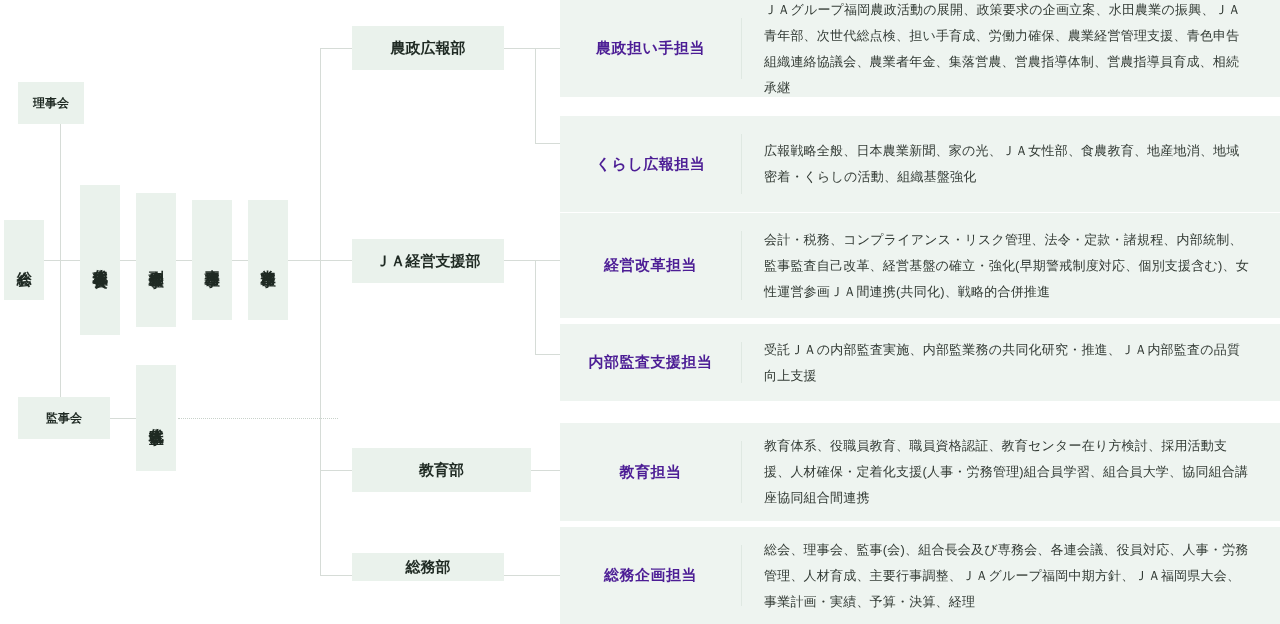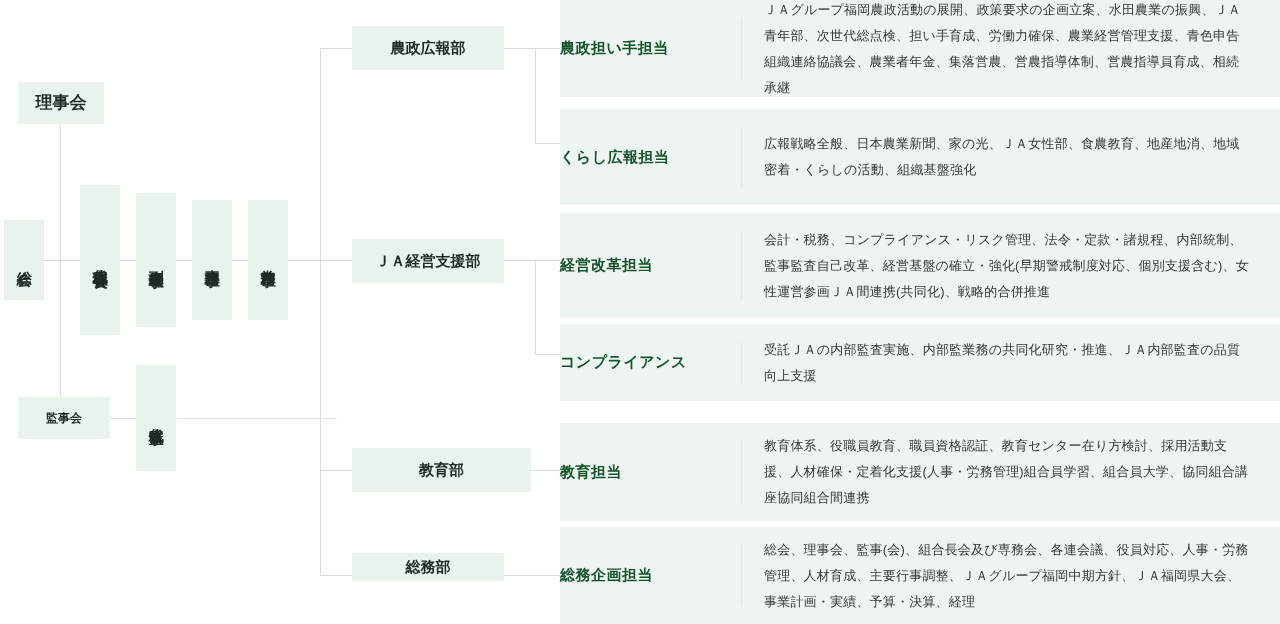--- a/index.html
+++ b/index.html
@@ -61,23 +61,24 @@
     width: 720px;
     background: #eef4f0;
     box-sizing: border-box;
     display: flex;
     align-items: center;
     z-index: 2;
   }
   .duty-name {
     width: 181px;
     flex: 0 0 181px;
+    text-align: center;
     font-weight: bold;
     font-size: 15px;
-    color: #14532d;
+    color: #4c1d95;
     letter-spacing: 0.5px;
   }
   .duty-sep {
     width: 1px;
     align-self: stretch;
     margin: 18px 0;
     background: #dfe8e2;
     flex: 0 0 1px;
   }
   .duty-desc {
@@ -120,21 +121,21 @@
   <div class="line h" style="left:504px; top:260px; width:56px;"></div>
   <div class="line v" style="left:535px; top:260px; height:94px;"></div>
   <div class="line h" style="left:535px; top:354px; width:25px;"></div>
 
   <div class="line h" style="left:504px; top:470px; width:56px;"></div>
 
   <div class="line h" style="left:504px; top:575px; width:56px;"></div>
 
   <div class="box vertical" style="left:4px; top:220px; width:40px; height:80px; font-size:15px;">総会</div>
 
-  <div class="box" style="left:18px; top:82px; width:86px; height:42px; font-size:17px;">理事会</div>
+  <div class="box" style="left:18px; top:82px; width:66px; height:42px; font-size:12px;">理事会</div>
 
   <div class="box" style="left:18px; top:397px; width:92px; height:42px; font-size:12px;">監事会</div>
 
   <div class="box vertical" style="left:80px; top:185px; width:40px; height:150px; font-size:15px;">代表理事会長</div>
 
   <div class="box vertical" style="left:136px; top:193px; width:40px; height:134px; font-size:15px;">副会長理事</div>
 
   <div class="box vertical" style="left:192px; top:200px; width:40px; height:120px; font-size:15px;">専務理事</div>
 
   <div class="box vertical" style="left:248px; top:200px; width:40px; height:120px; font-size:15px;">常務理事</div>
@@ -148,34 +149,34 @@
   <div class="box" style="left:352px; top:448px; width:179px; height:44px; font-size:15px;">教育部</div>
 
   <div class="box" style="left:352px; top:553px; width:152px; height:28px; font-size:15px;">総務部</div>
 
   <div class="duty-row" style="top:0px; height:97px;">
     <div class="duty-name">農政担い手担当</div>
     <div class="duty-sep"></div>
     <div class="duty-desc">ＪＡグループ福岡農政活動の展開、政策要求の企画立案、水田農業の振興、ＪＡ青年部、次世代総点検、担い手育成、労働力確保、農業経営管理支援、青色申告組織連絡協議会、農業者年金、集落営農、営農指導体制、営農指導員育成、相続承継</div>
   </div>
 
-  <div class="duty-row" style="top:109px; height:96px;">
+  <div class="duty-row" style="top:116px; height:96px;">
     <div class="duty-name">くらし広報担当</div>
     <div class="duty-sep"></div>
     <div class="duty-desc">広報戦略全般、日本農業新聞、家の光、ＪＡ女性部、食農教育、地産地消、地域密着・くらしの活動、組織基盤強化</div>
   </div>
 
   <div class="duty-row" style="top:213px; height:105px;">
     <div class="duty-name">経営改革担当</div>
     <div class="duty-sep"></div>
     <div class="duty-desc">会計・税務、コンプライアンス・リスク管理、法令・定款・諸規程、内部統制、監事監査自己改革、経営基盤の確立・強化(早期警戒制度対応、個別支援含む)、女性運営参画ＪＡ間連携(共同化)、戦略的合併推進</div>
   </div>
 
   <div class="duty-row" style="top:324px; height:77px;">
-    <div class="duty-name">コンプライアンス</div>
+    <div class="duty-name">内部監査支援担当</div>
     <div class="duty-sep"></div>
     <div class="duty-desc">受託ＪＡの内部監査実施、内部監業務の共同化研究・推進、ＪＡ内部監査の品質向上支援</div>
   </div>
 
   <div class="duty-row" style="top:423px; height:98px;">
     <div class="duty-name">教育担当</div>
     <div class="duty-sep"></div>
     <div class="duty-desc">教育体系、役職員教育、職員資格認証、教育センター在り方検討、採用活動支援、人材確保・定着化支援(人事・労務管理)組合員学習、組合員大学、協同組合講座協同組合間連携</div>
   </div>
 

